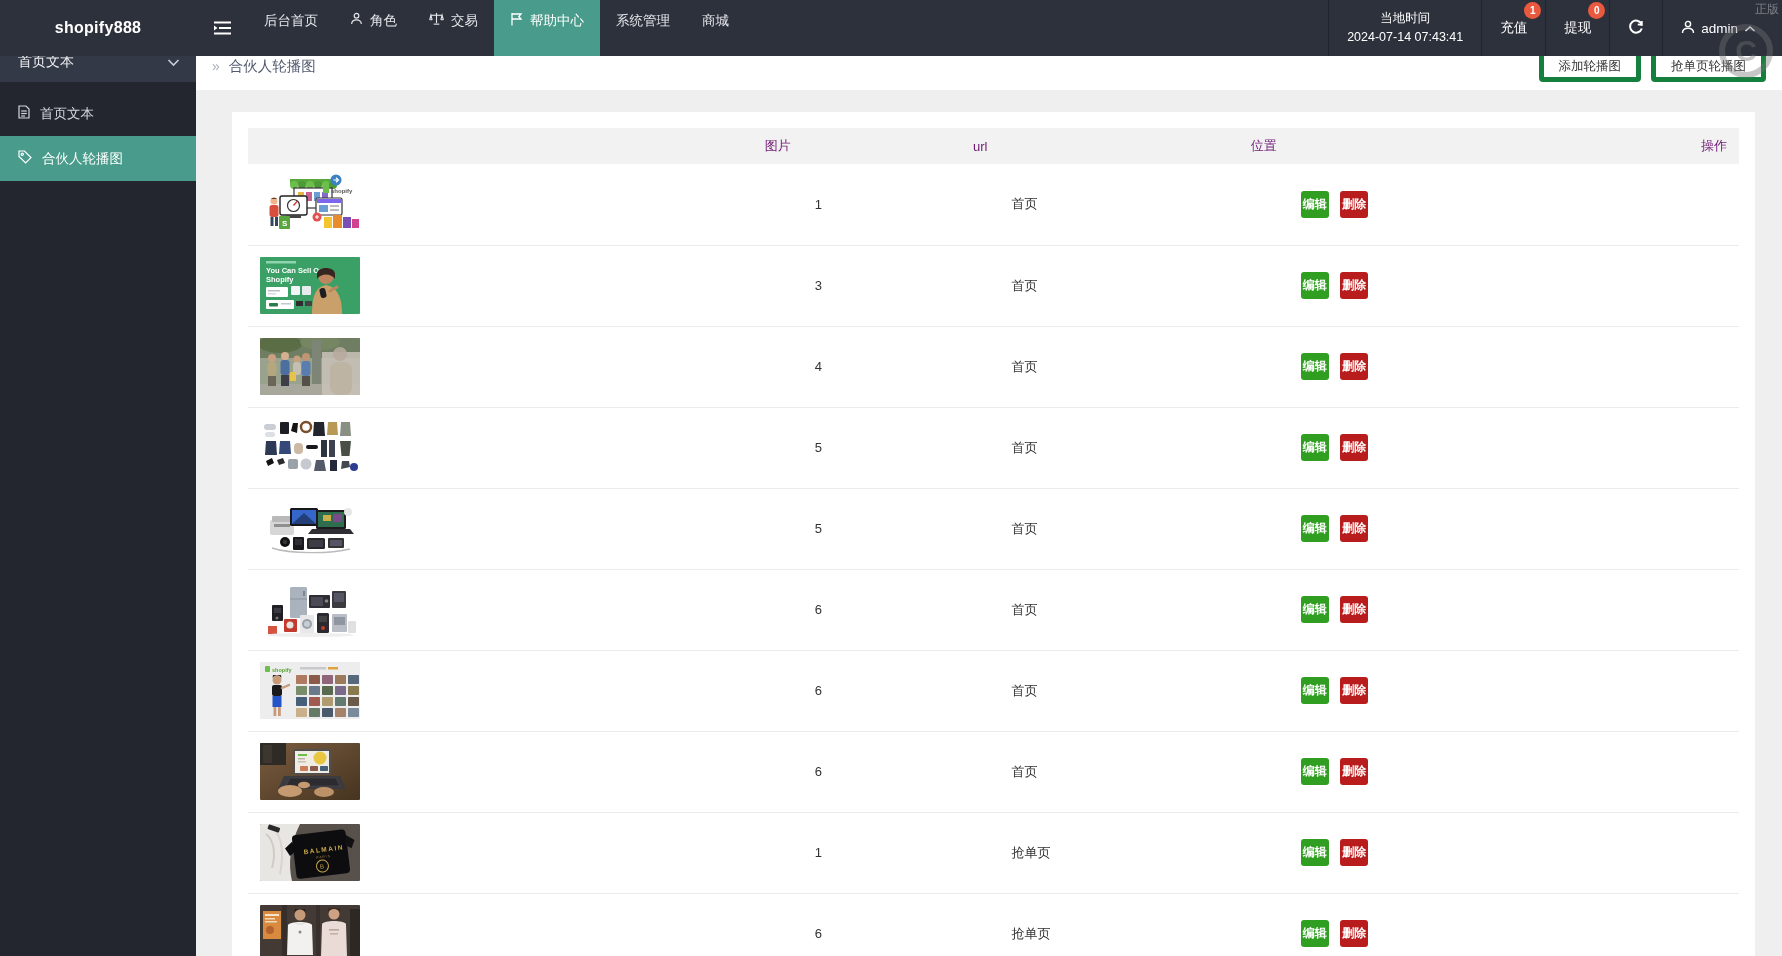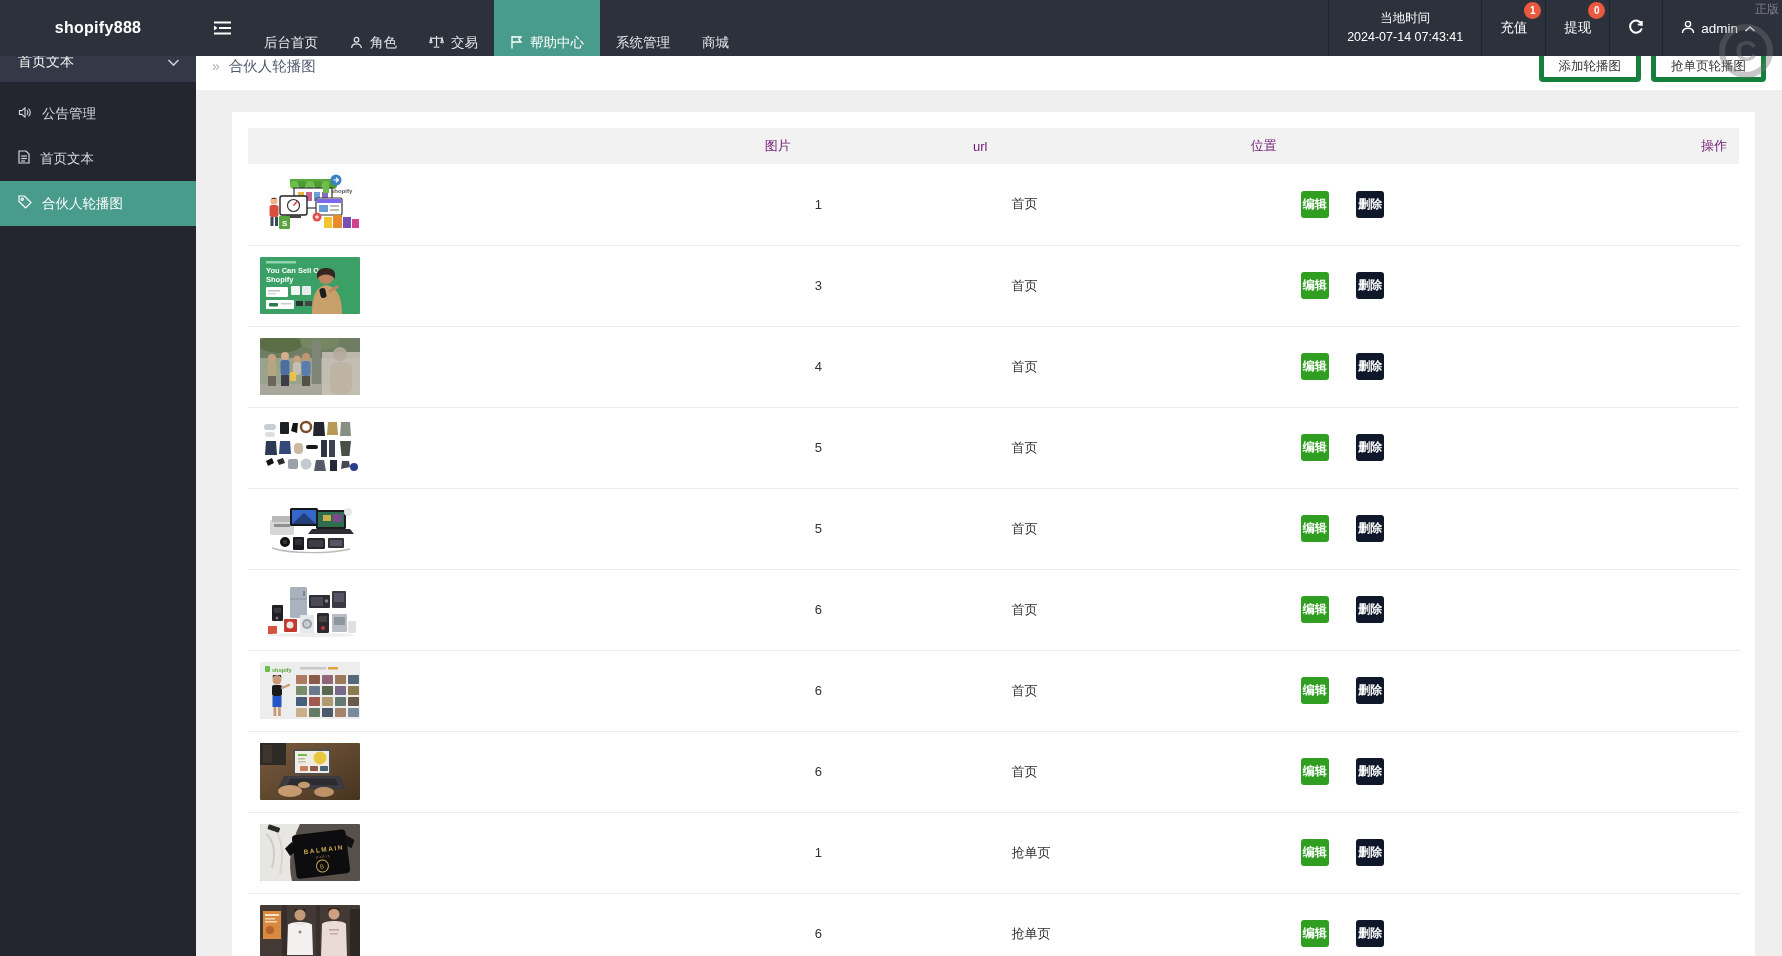--- a/index.html
+++ b/index.html
@@ -6,21 +6,21 @@
   html,body { width:1782px; height:956px; overflow:hidden; background:#efefef;
               font-family:"Liberation Sans","DejaVu Sans",sans-serif; }
 
   
   .topbar { position:fixed; top:0; left:0; width:1782px; height:56px;
             background:#2d313c; display:flex; align-items:stretch; z-index:30; color:#fff; }
   .logo { width:196px; display:flex; align-items:center; justify-content:center;
           font-size:16px; font-weight:bold; letter-spacing:.3px; }
   .burger { width:52px; display:flex; align-items:center; justify-content:center; cursor:pointer; }
   .nav { display:flex; align-items:stretch; }
-  .nav-item { display:flex; align-items:flex-end; gap:7px; padding:4px 16px; font-size:13.5px;
+  .nav-item { display:flex; align-items:flex-start; gap:7px; padding:12px 16px; font-size:13.5px;
               color:#e4e6ea; cursor:pointer; }
   .nav-item.active { background:#499c8b; color:#fff; }
   .nav-item svg { flex:0 0 auto; }
   .topbar-right { margin-left:auto; display:flex; align-items:stretch; }
   .tb-block { display:flex; align-items:center; padding:0 18px; font-size:13.5px;
               border-left:1px solid rgba(0,0,0,.25); position:relative; cursor:pointer; }
   .time-block { flex-direction:column; justify-content:center; text-align:center;
                 line-height:1.55; font-size:12.5px; cursor:default; }
   .badge { position:absolute; top:2px; right:4px; background:#e8593f; color:#fff;
            min-width:17px; height:17px; line-height:17px; border-radius:9px;
@@ -64,21 +64,21 @@
              font-size:13px; color:#333; vertical-align:middle; }
   .col-img { width:37.2%; } .col-url { width:13.2%; } .col-pos { width:19.4%; }
 
   .thumb { width:100px; height:57px; overflow:hidden; border-radius:1px; }
   .thumb svg { display:block; }
   .thumb.big { width:104px; height:64px; }
 
   .btn { border:none; border-radius:3px; color:#fff; font-size:12px; font-weight:bold;
          padding:5px 2px; cursor:pointer; font-family:inherit; }
   .btn-edit { background:#2f9e21; }
-  .btn-del  { background:#0f172a; margin-left:24px; }
+  .btn-del  { background:#b91c1c; margin-left:8px; }
 </style>
 </head>
 <body>
 
 <div class="topbar">
   <div class="logo">shopify888</div>
   <div class="burger">
     <svg width="17" height="14" viewBox="0 0 17 14">
         <g stroke="#fff" stroke-width="2">
           <line x1="0" y1="1.5" x2="17" y2="1.5"></line>
@@ -168,28 +168,20 @@
 <div class="sidebar">
   <div class="side-group">
     <span>首页文本</span>
     <span>
       <svg width="13" height="9" viewBox="0 0 13 9" fill="none" stroke="#c9ccd4" stroke-width="1.6">
           <path d="M1.5 2 L6.5 7 L11.5 2"></path>
         </svg>
     </span>
   </div>
   <div class="side-menu" id="sidemenu">
-      <div class="side-item">
-        <span class="side-ic"><svg width="14" height="13" viewBox="0 0 15 14" fill="none" stroke="currentColor" stroke-width="1.2">
-            <path d="M1.5 5 H4 L7.5 2 V12 L4 9 H1.5 Z" fill="none"></path>
-            <path d="M9.5 4.5 A3.4 3.4 0 0 1 9.5 9.5"></path>
-            <path d="M11.3 2.8 A5.6 5.6 0 0 1 11.3 11.2"></path>
-          </svg></span>
-        <span class="side-label">公告管理</span>
-      </div>
       <div class="side-item">
         <span class="side-ic"><svg width="12" height="14" viewBox="0 0 12 14" fill="none" stroke="currentColor" stroke-width="1.2">
             <path d="M1 1 H8 L11 4 V13 H1 Z"></path>
             <line x1="3.2" y1="6" x2="8.8" y2="6"></line>
             <line x1="3.2" y1="8.5" x2="8.8" y2="8.5"></line>
             <line x1="3.2" y1="11" x2="7" y2="11"></line>
           </svg></span>
         <span class="side-label">首页文本</span>
       </div>
       <div class="side-item active">

